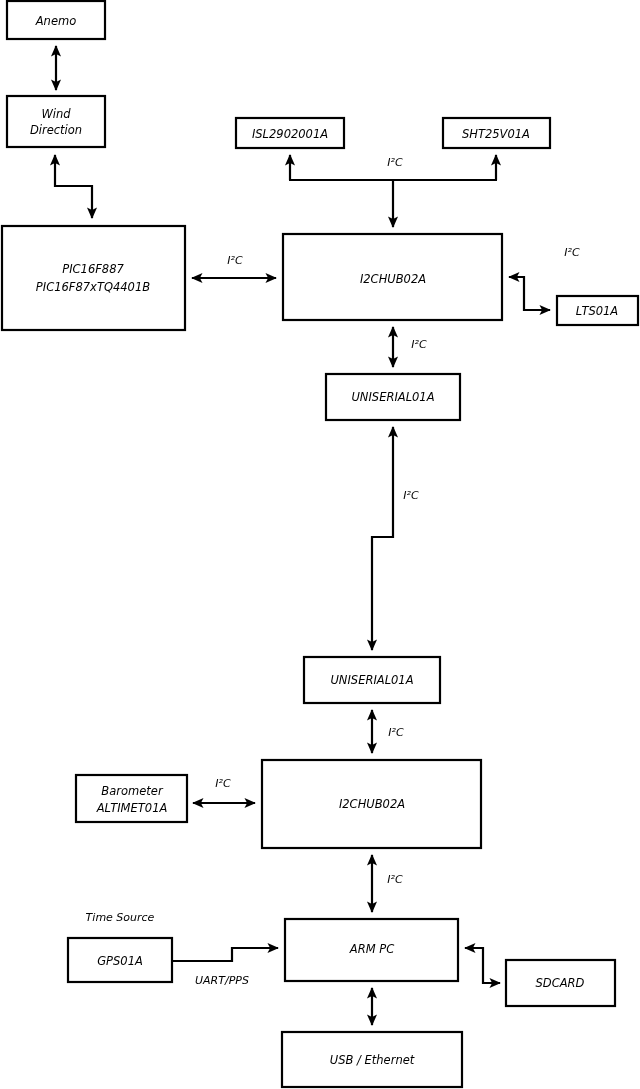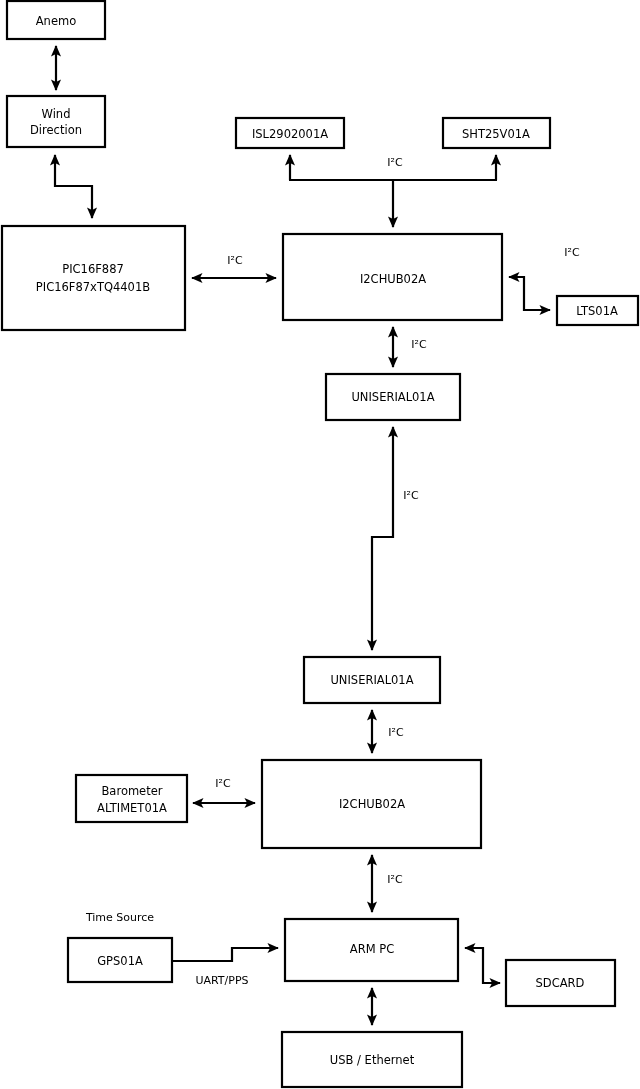--- a/index.html
+++ b/index.html
@@ -10,20 +10,21 @@
   body {
     width: 640px;
     height: 1089px;
     font-family: "DejaVu Sans", "Liberation Sans", sans-serif;
     overflow: hidden;
   }
   #diagram-root {
     position: relative;
     width: 640px;
     height: 1024px;
+    font-style: italic;
   }
   svg.diagram {
     display: block;
     width: 640px;
     height: 1089px;
   }
   .node-box {
     fill: #ffffff;
     stroke: #000000;
     stroke-width: 2.2;

